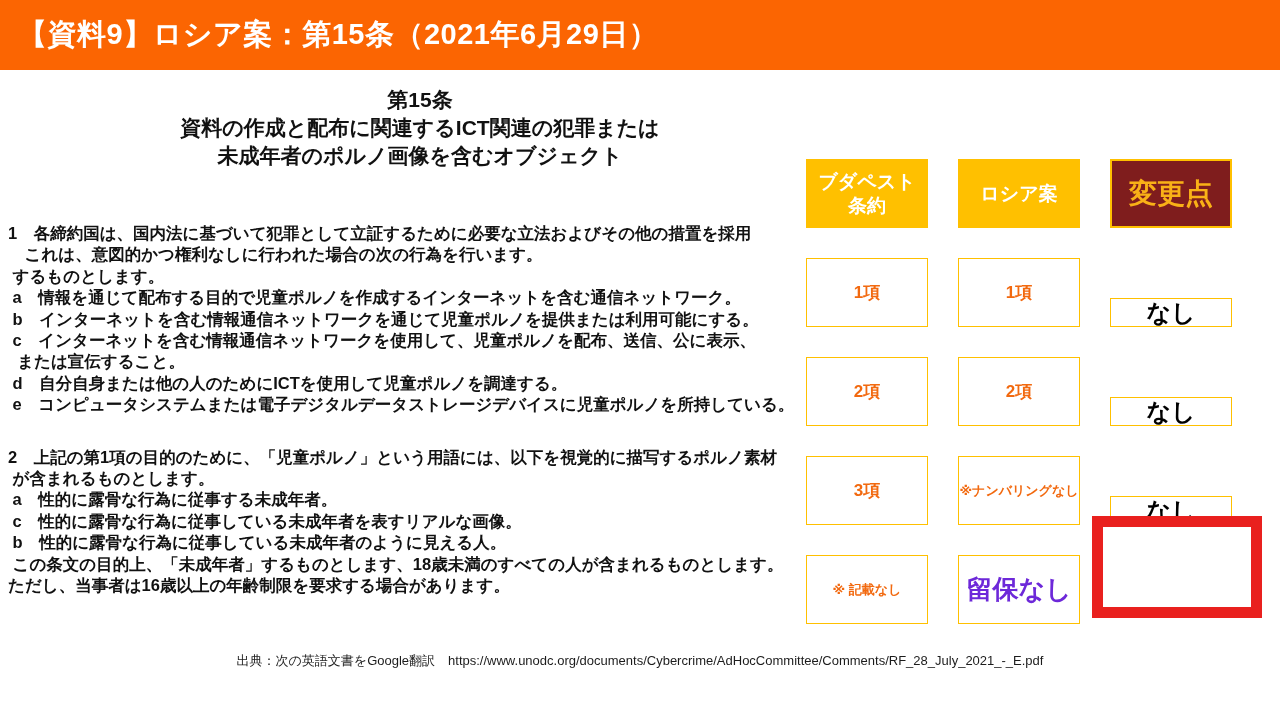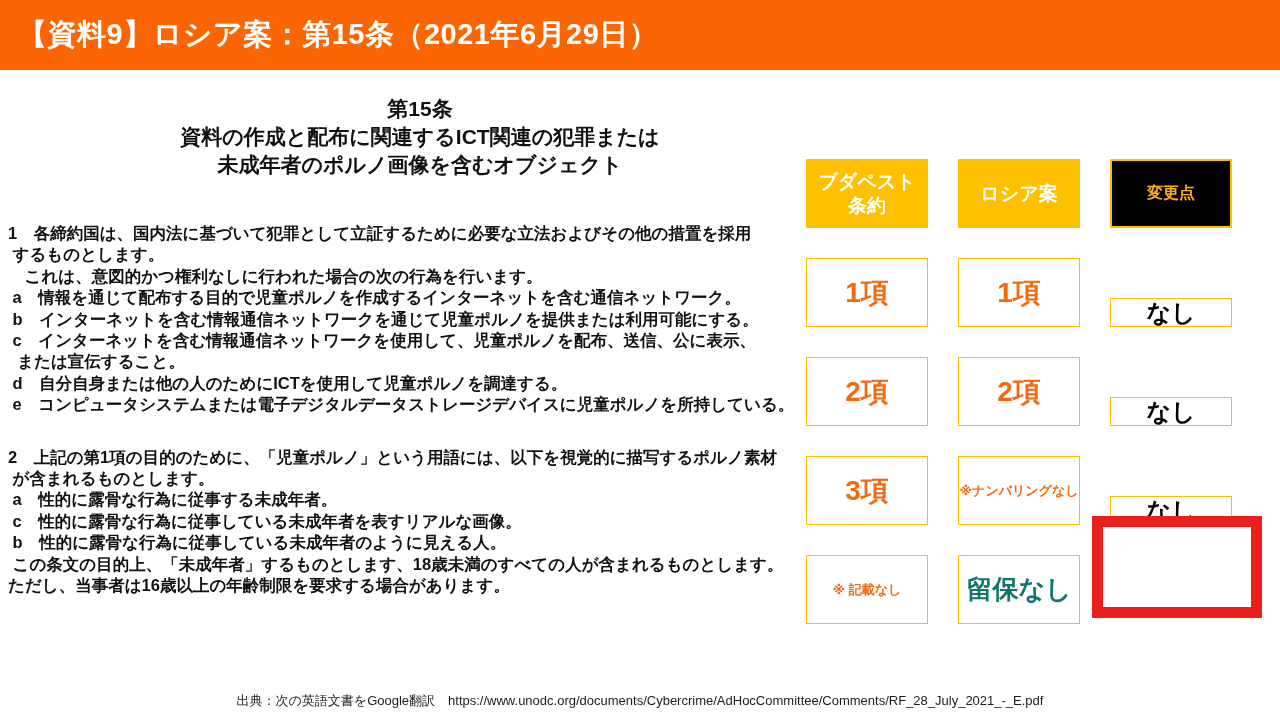--- a/index.html
+++ b/index.html
@@ -38,21 +38,20 @@
   .article-heading {
     position: absolute;
     left: 60px; top: 86px;
     width: 720px;
     text-align: center;
     color: #111111;
     font-weight: 700;
     font-size: 21px;
     line-height: 28px;
     white-space: pre-line;
-    margin-top: 9px;
   }
   
   .body-text {
     position: absolute;
     left: 8px; top: 223px;
     width: 810px;
     color: #111111;
     font-weight: 700;
     font-size: 16.5px;
     line-height: 21.4px;
@@ -79,62 +78,62 @@
   }
   .cell.filled {
     background: #FFC000;
     color: #ffffff;
     font-weight: 700;
     font-size: 19px;
     line-height: 1.25;
     white-space: pre-line;
   }
   .cell.outlined {
-    background: #000000;
+    background: #7f1d1d;
     border: 2px solid #FFC000;
     color: #F9B117;
     font-weight: 700;
-    font-size: 16px;
+    font-size: 28px;
   }
   .cell.item {
     background: #ffffff;
     border: 1.5px solid #FFC000;
     color: #F2690F;
     font-weight: 700;
-    font-size: 28px;
+    font-size: 17px;
   }
   .cell.note { font-size: 13px; }
   .cell.none {
     background: #ffffff;
     border: 1.5px solid #FFC000;
     color: #000000;
     font-weight: 700;
     font-size: 24px;
     margin-top: 40px;
   }
   .cell.bold-black {
     background: #ffffff;
     border: 1.5px solid #FFC000;
-    color: #0f766e;
+    color: #6d28d9;
     font-weight: 700;
     font-size: 26px;
   }
   
   .red-highlight {
     position: absolute;
     left: 1092px; top: 516px;
     width: 170px; height: 102px;
     box-sizing: border-box;
     border: 11px solid #E9201E;
     pointer-events: none;
   }
   
   .footer {
     position: absolute;
-    left: 0; top: 692px;
+    left: 0; top: 652px;
     width: 1280px;
     text-align: center;
     color: #1c1c1c;
     font-size: 13px;
     font-weight: 400;
     white-space: nowrap;
   }
 </style>
 </head>
 <body>
@@ -145,22 +144,22 @@
     <div class="slide-title">【資料9】ロシア案：第15条（2021年6月29日）</div>
   </div>
 
   <div class="article-heading">第15条
 資料の作成と配布に関連するICT関連の犯罪または
 未成年者のポルノ画像を含むオブジェクト</div>
 
   <div class="body-text">
     <div class="para">
       <div class="bline">1　各締約国は、国内法に基づいて犯罪として立証するために必要な立法およびその他の措置を採用</div>
+      <div class="bline">　これは、意図的かつ権利なしに行われた場合の次の行為を行います。</div>
       <div class="bline"> するものとします。</div>
-      <div class="bline">　これは、意図的かつ権利なしに行われた場合の次の行為を行います。</div>
       <div class="bline"> a　情報を通じて配布する目的で児童ポルノを作成するインターネットを含む通信ネットワーク。</div>
       <div class="bline"> b　インターネットを含む情報通信ネットワークを通じて児童ポルノを提供または利用可能にする。</div>
       <div class="bline"> c　インターネットを含む情報通信ネットワークを使用して、児童ポルノを配布、送信、公に表示、</div>
       <div class="bline">  または宣伝すること。</div>
       <div class="bline"> d　自分自身または他の人のためにICTを使用して児童ポルノを調達する。</div>
       <div class="bline"> e　コンピュータシステムまたは電子デジタルデータストレージデバイスに児童ポルノを所持している。</div>
     </div>
     <div class="para para2">
       <div class="bline">2　上記の第1項の目的のために、「児童ポルノ」という用語には、以下を視覚的に描写するポルノ素材</div>
       <div class="bline"> が含まれるものとします。</div>

